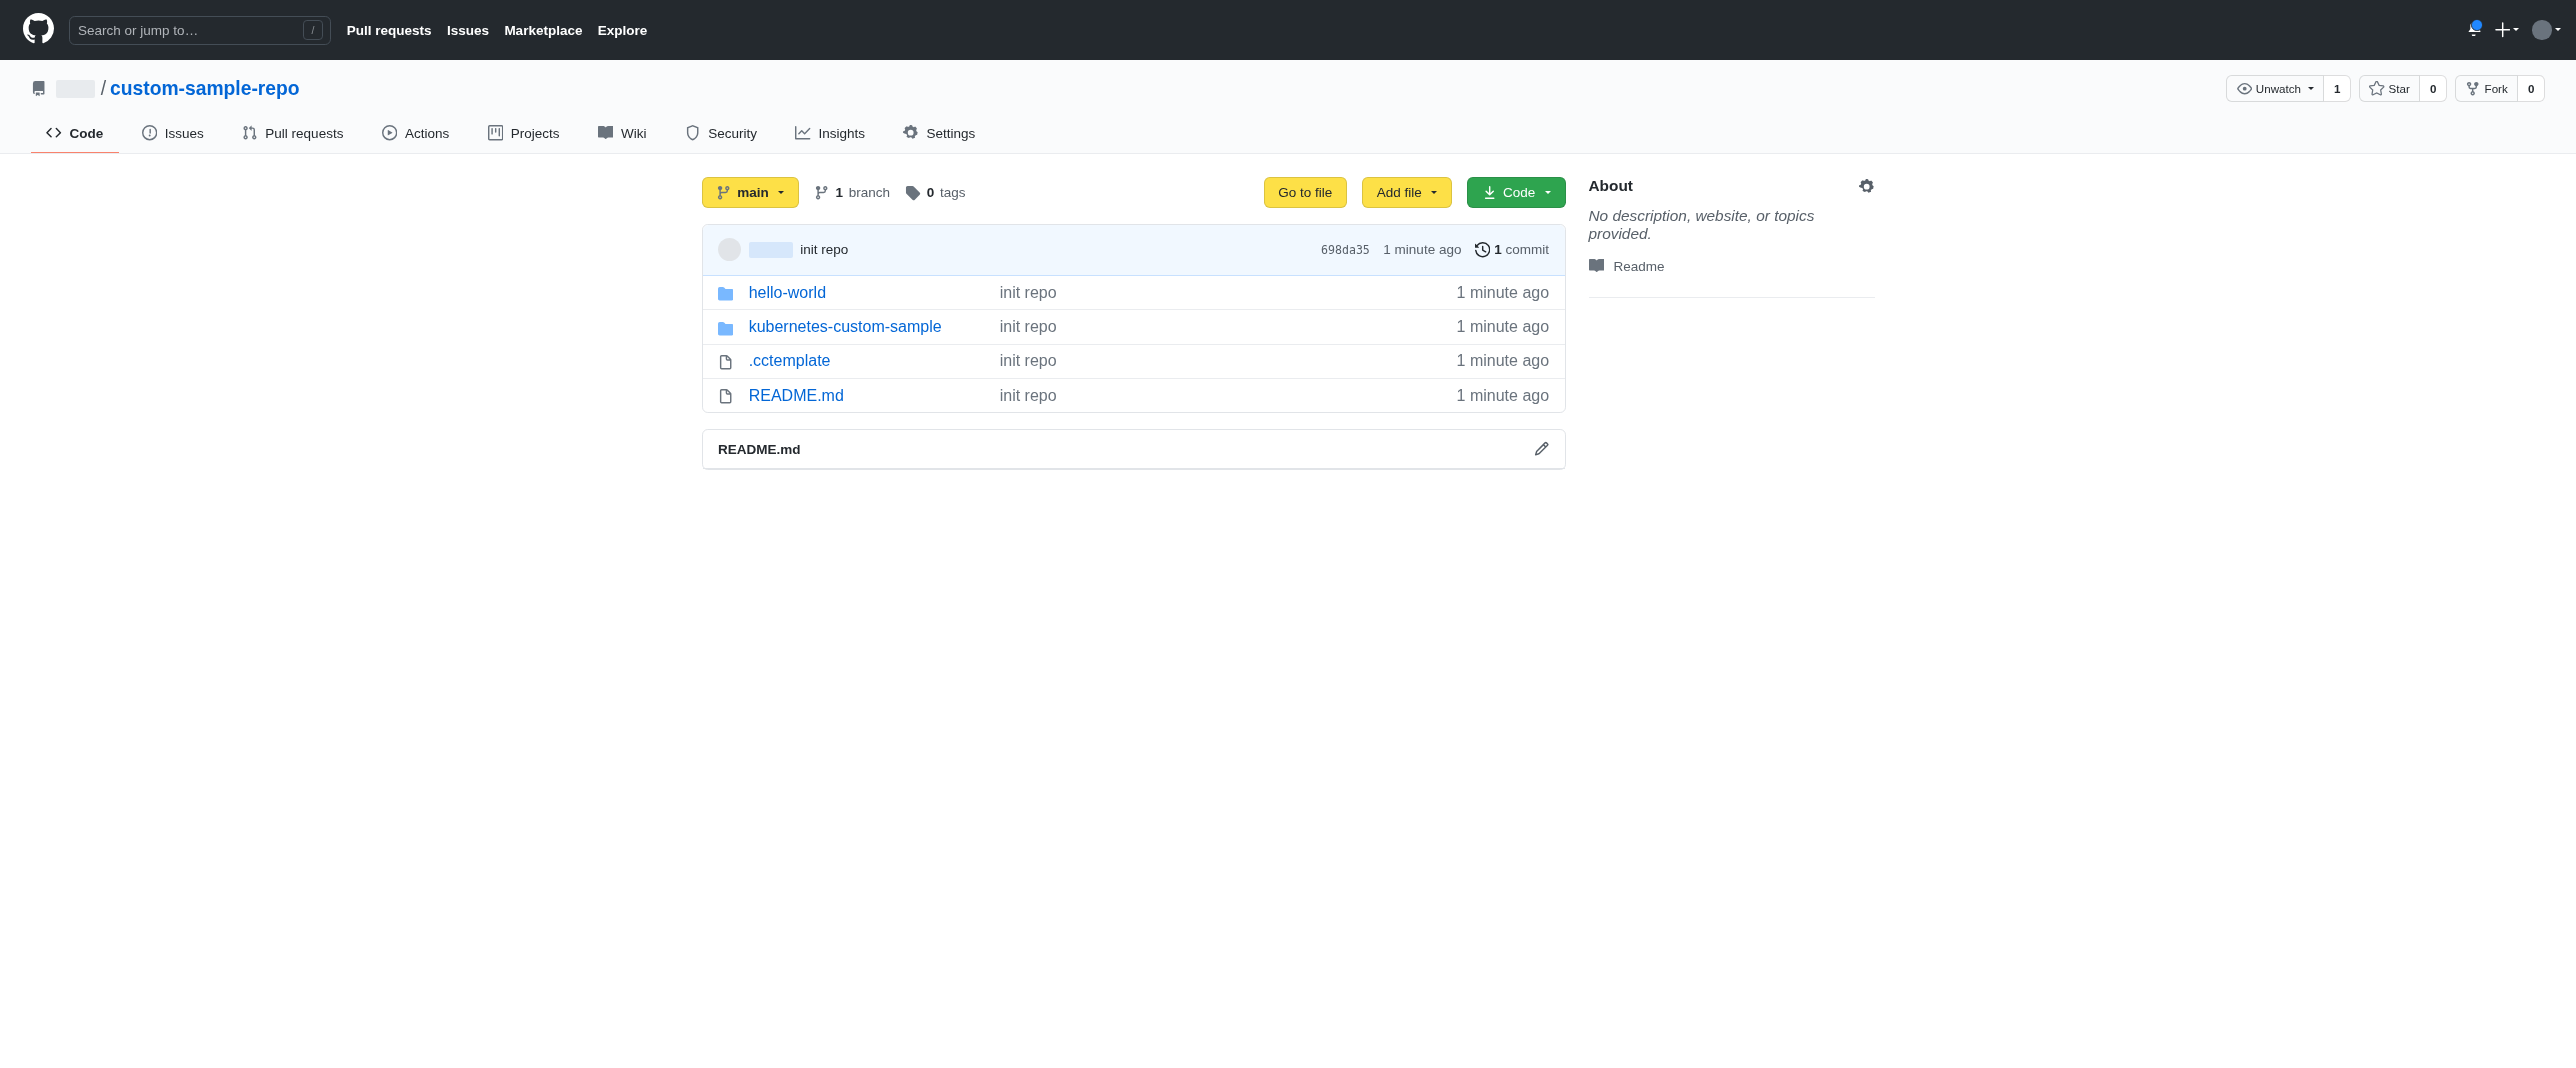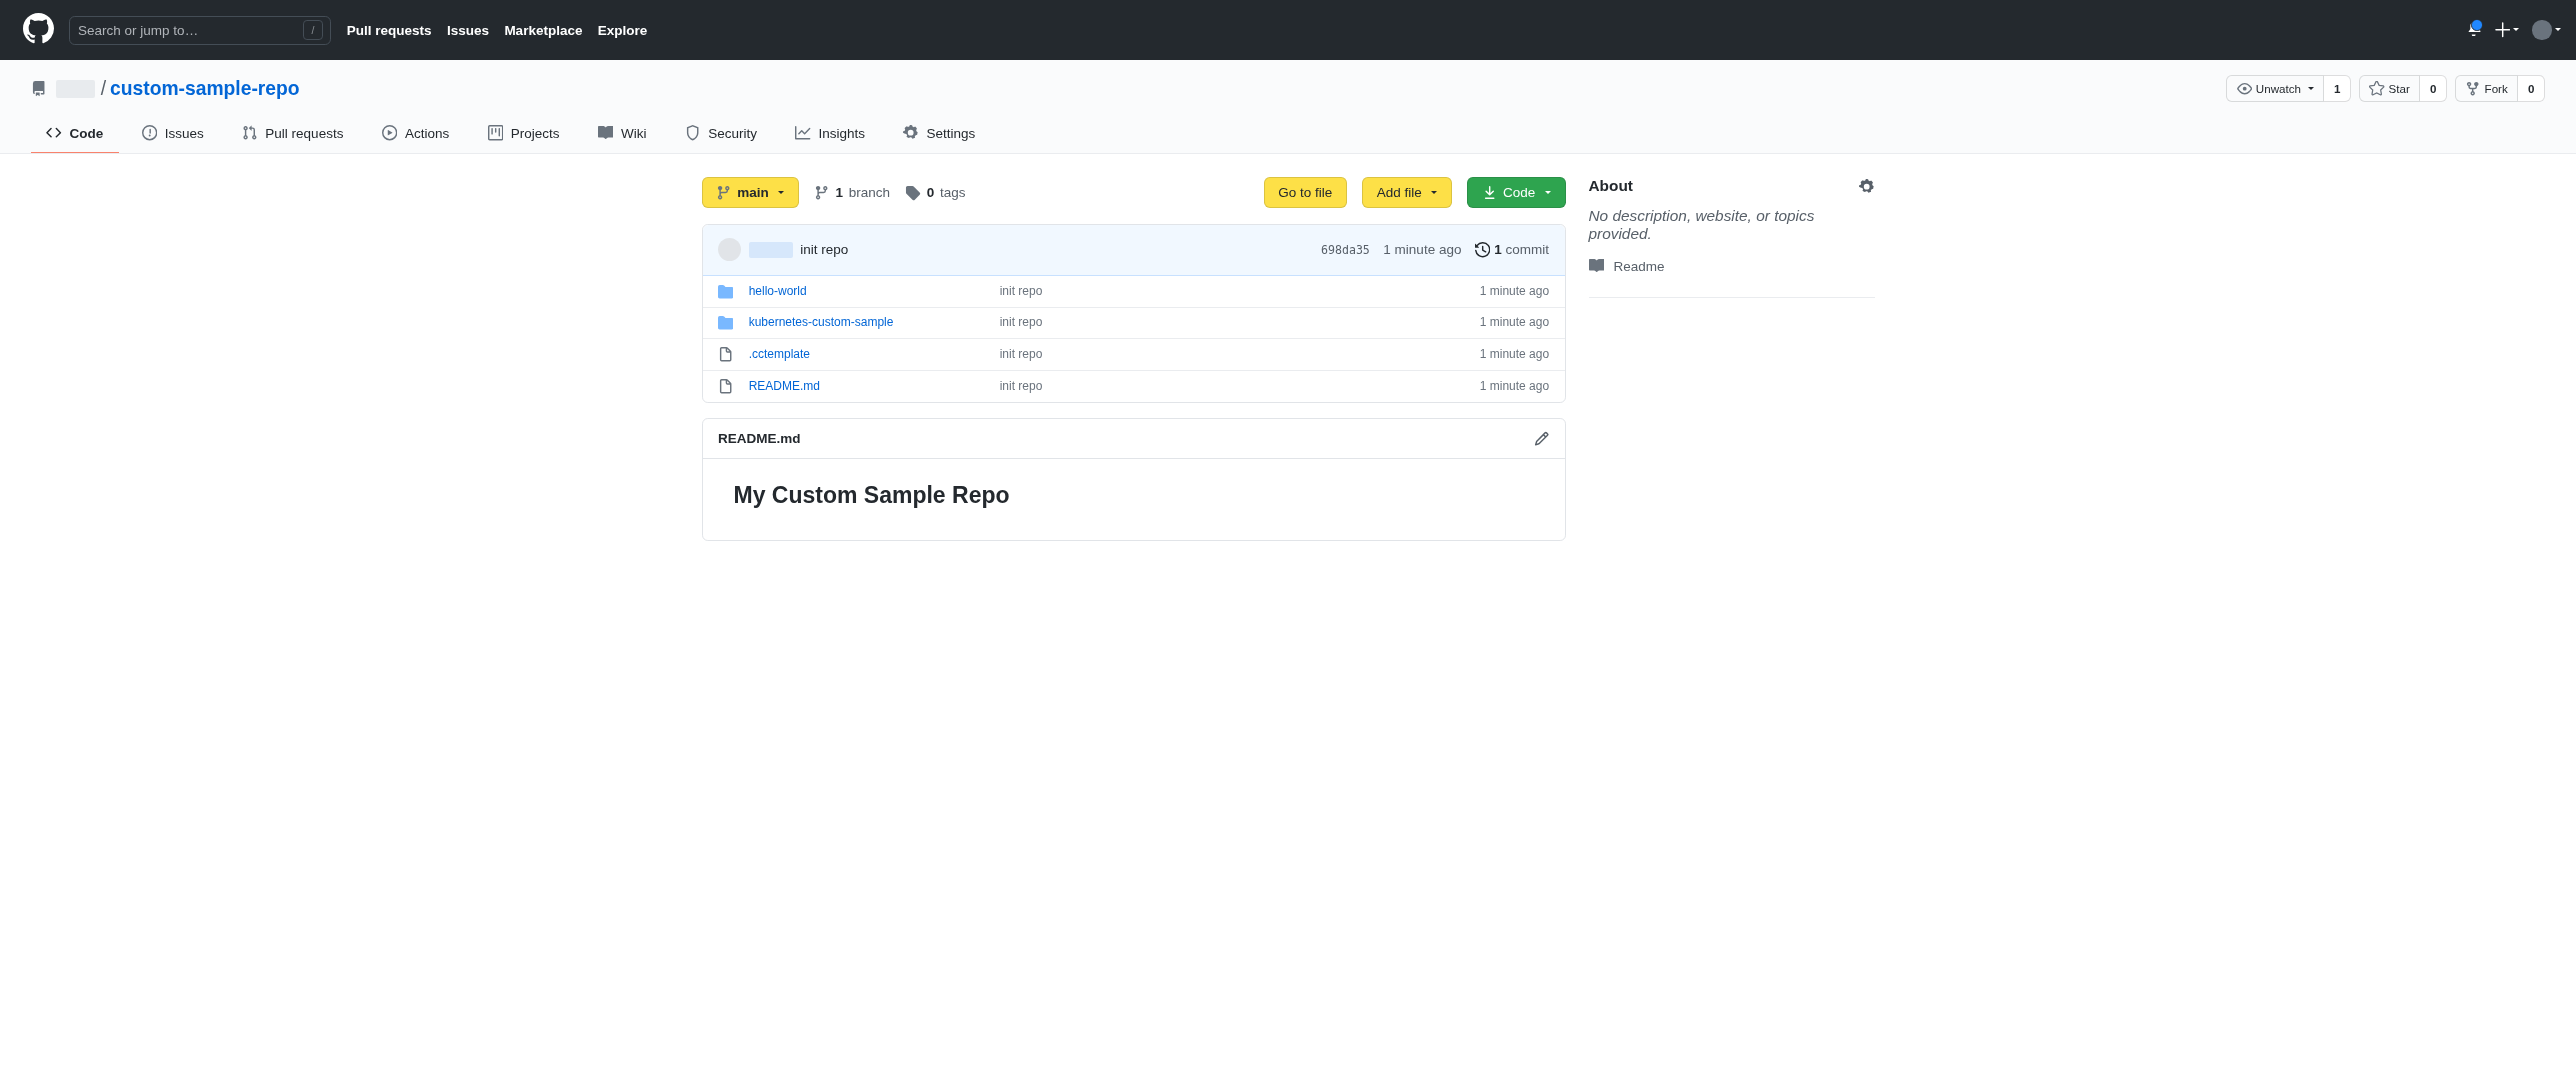--- a/index.html
+++ b/index.html
@@ -65,21 +65,21 @@
 
 .box { border: 1px solid #e1e4e8; border-radius: 5.8px; }
 .box-header { display: flex; align-items: center; padding: 13.5px 15.4px; background: #f1f8ff; border-bottom: 1px solid #c8e1ff; border-radius: 5.8px 5.8px 0 0; gap: 7.7px; }
 .author-avatar { width: 23px; height: 23px; border-radius: 50%; background: #e1e4e8; }
 .author-blur { display: inline-block; width: 44px; height: 15.4px; background: #d6e7fb; border-radius: 1.9px; }
 .commit-msg { font-weight: 400; color: #24292e; }
 .box-header-right { margin-left: auto; display: flex; align-items: center; gap: 13.5px; color: #586069; font-size: 13.5px; }
 .commit-hash { color: #586069; font-size: 11.6px; font-family: SFMono-Regular, Consolas, monospace; }
 .commits-link { display: flex; align-items: center; gap: 3.9px; color: #24292e; }
 .commits-link .ic { width: 15.4px; height: 15.4px; fill: #24292e; }
-.file-row { display: flex; align-items: flex-start; padding: 7.7px 15.4px; border-bottom: 1px solid #eaecef; font-size: 12px; }
+.file-row { display: flex; align-items: flex-end; padding: 7.7px 15.4px; border-bottom: 1px solid #eaecef; font-size: 16px; }
 .file-row:last-child { border-bottom: none; }
 .file-icon { width: 15.4px; height: 15.4px; margin-right: 15.4px; fill: #79b8ff; }
 .file-icon.doc { fill: #6a737d; }
 .file-name { width: 251px; color: #0366d6; }
 .file-commit { flex: 1; color: #6a737d; }
 .file-time { color: #6a737d; }
 
 
 .readme-box { border: 1px solid #e1e4e8; border-radius: 5.8px; margin-top: 15.4px; }
 .readme-head { display: flex; align-items: center; padding: 11.6px 15.4px; border-bottom: 1px solid #e1e4e8; font-weight: 600; }
@@ -329,23 +329,20 @@
         </div>
     </div>
 
     <div class="readme-box">
       <div class="readme-head">
         <span>README.md</span>
         <svg class="ic" viewBox="0 0 16 16">
             <path d="M11.013 1.427a1.75 1.75 0 012.474 0l1.086 1.086a1.75 1.75 0 010 2.474l-8.61 8.61c-.21.21-.47.364-.756.445l-3.251.93a.75.75 0 01-.927-.928l.929-3.25a1.75 1.75 0 01.445-.758l8.61-8.61zm1.414 1.06a.25.25 0 00-.354 0L10.811 3.75l1.439 1.44 1.263-1.263a.25.25 0 000-.354l-1.086-1.086zM11.189 6.25L9.75 4.81l-6.286 6.287a.25.25 0 00-.064.108l-.558 1.953 1.953-.558a.249.249 0 00.108-.064l6.286-6.286z"></path>
           </svg>
       </div>
-      <div class="readme-body">
-        <h1>My Custom Sample Repo</h1>
-      </div>
     </div>
   </div>
 
   <aside class="sidebar">
     <div class="sb-block">
       <div class="sb-head">
         <span>About</span>
         <svg class="ic" viewBox="0 0 16 16">
             <path d="M8 0a8.2 8.2 0 011.5.14l.3 1.5c.5.15.97.37 1.4.66l1.4-.65c.77.6 1.43 1.33 1.94 2.17l-.85 1.3c.15.48.24.98.27 1.5l1.3.85c-.4.97-.22 1.9-.53 2.77l-1.5.3c-.27.44-.6.84-.97 1.2l.3 1.5c-.86.5-1.8.84-2.77.97l-.85-1.3c-.52.03-1.02-.03-1.5-.15l-1.3.85c-.94-.3-1.8-.77-2.54-1.4l.65-1.4c-.3-.43-.52-.9-.66-1.4l-1.5-.3A8.2 8.2 0 010 8c0-.51.05-1.01.14-1.5l1.5-.3c.15-.5.37-.97.66-1.4l-.65-1.4C2.4 2.54 3.13 1.88 3.97 1.37l1.4.65c.43-.3.9-.52 1.4-.66l.3-1.5C7.5.05 8 0 8 0zm0 5a3 3 0 100 6 3 3 0 000-6z"></path>
           </svg>

